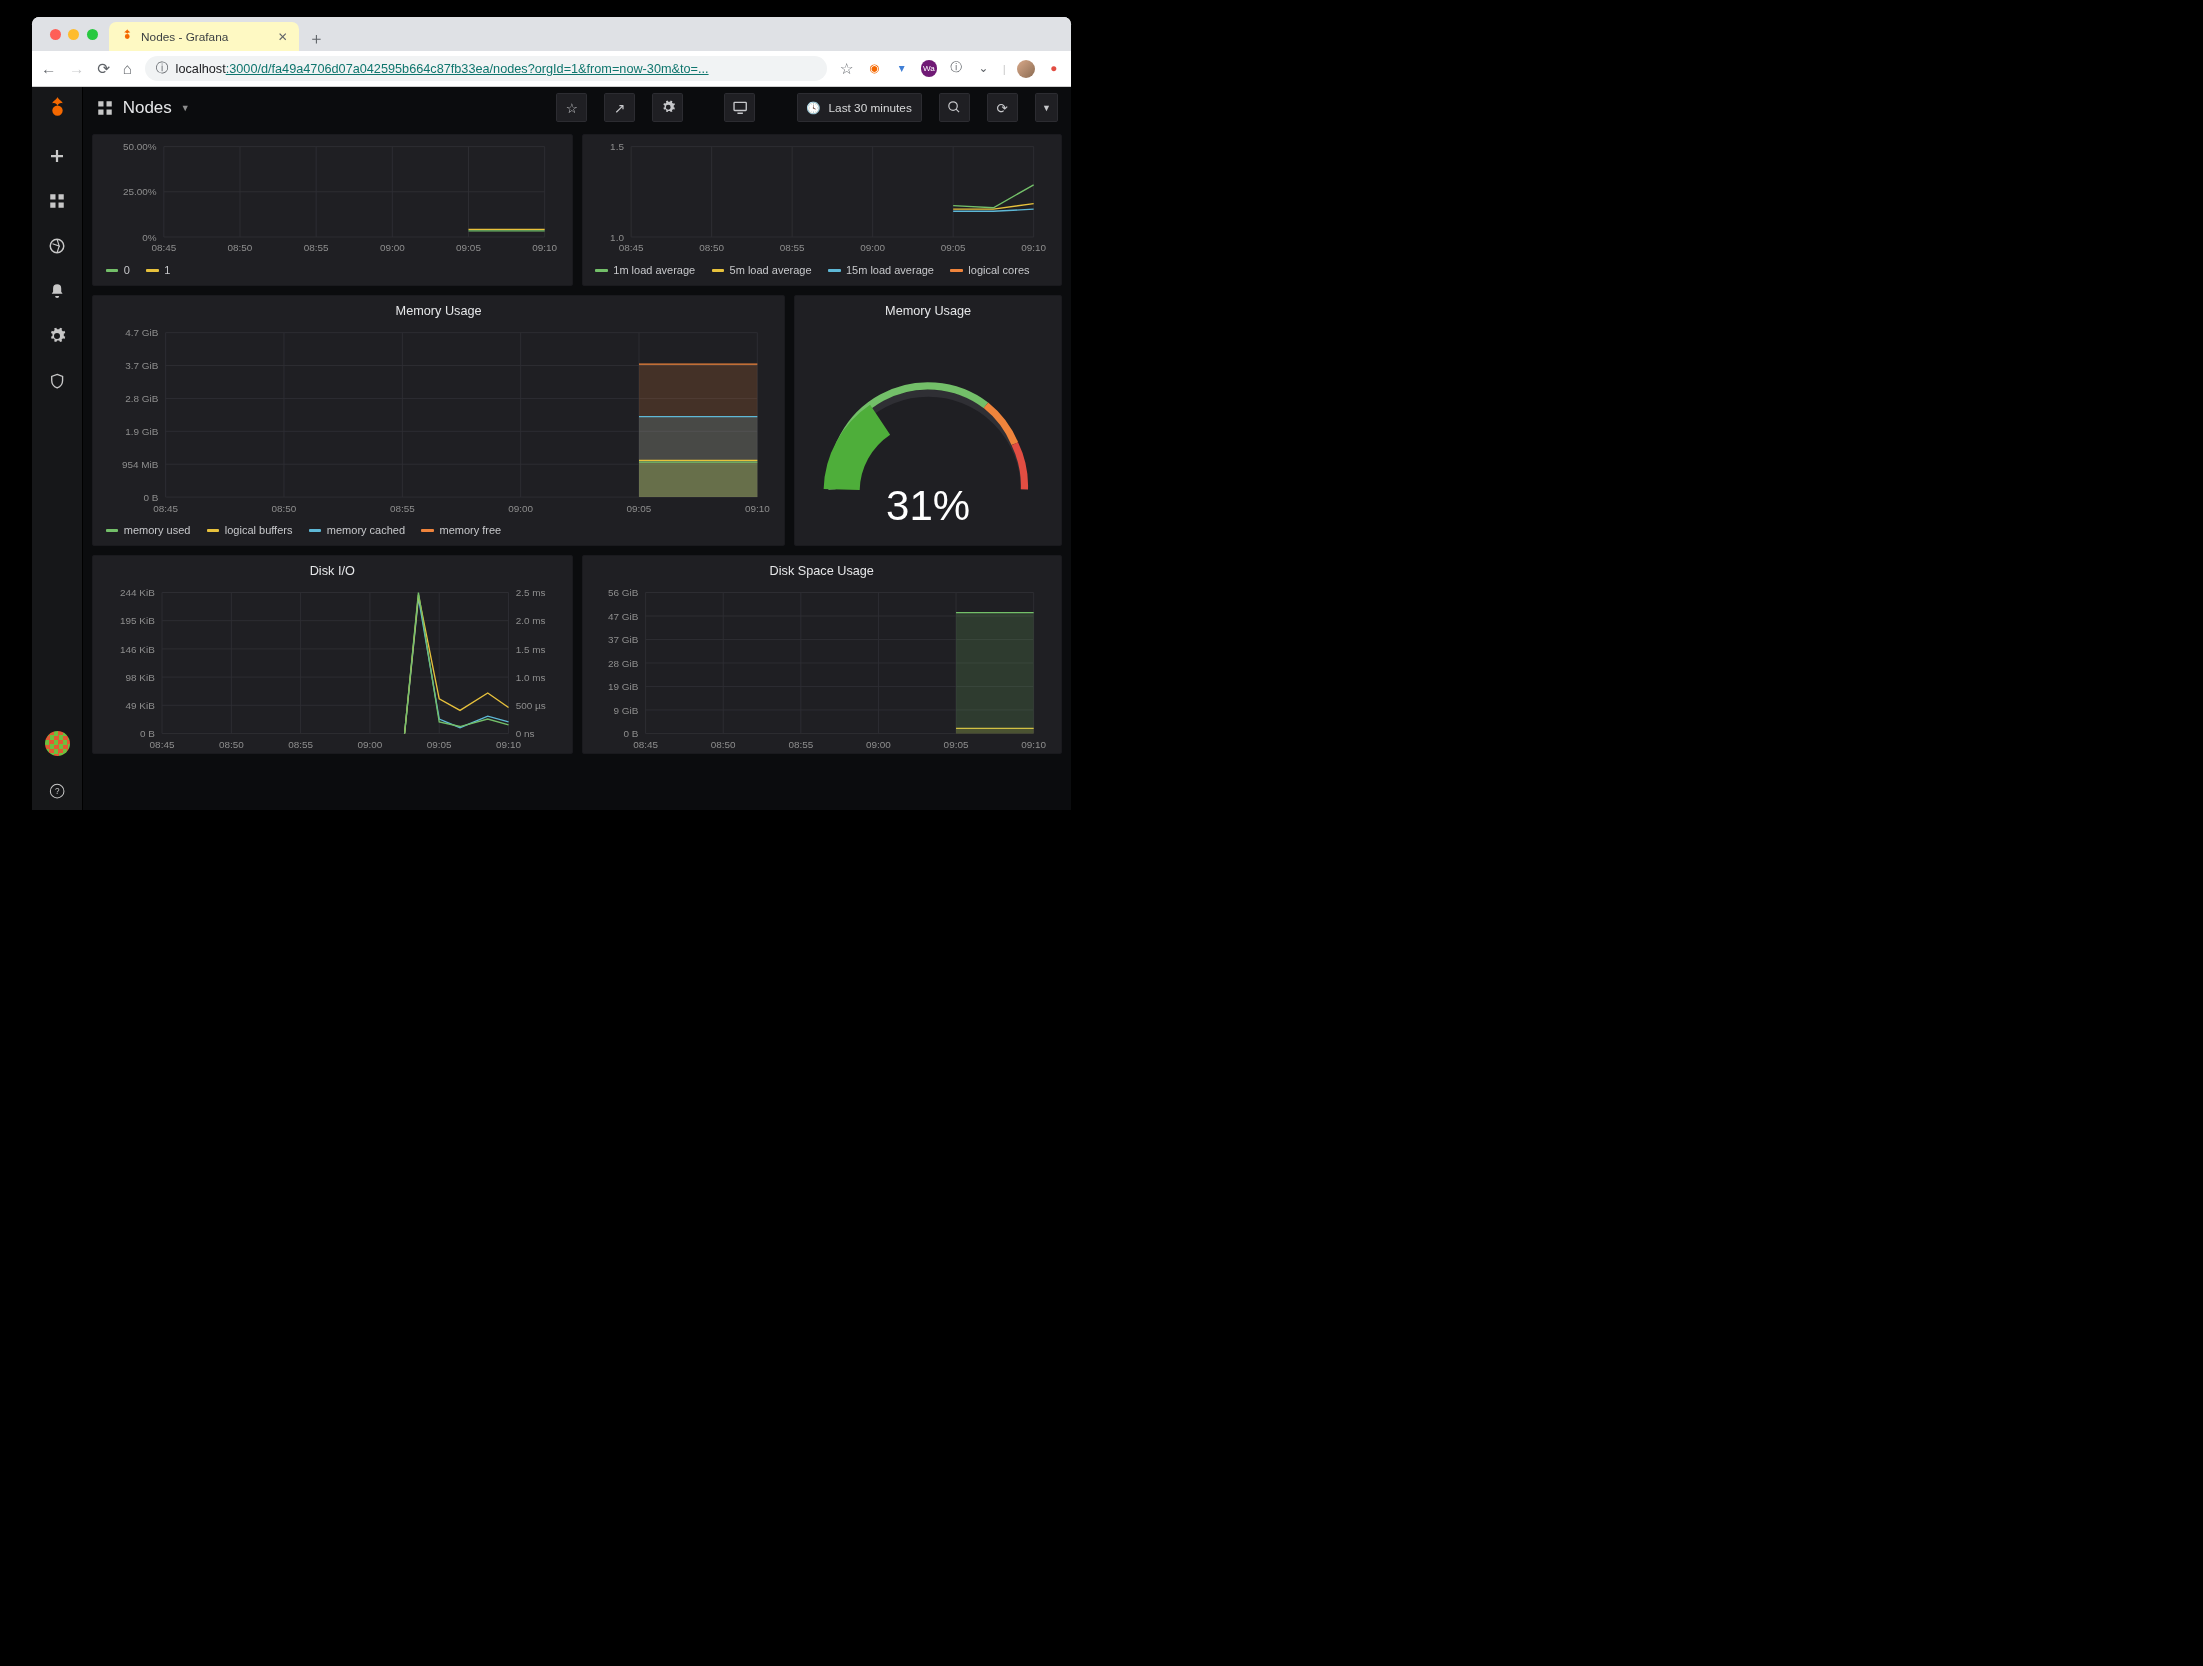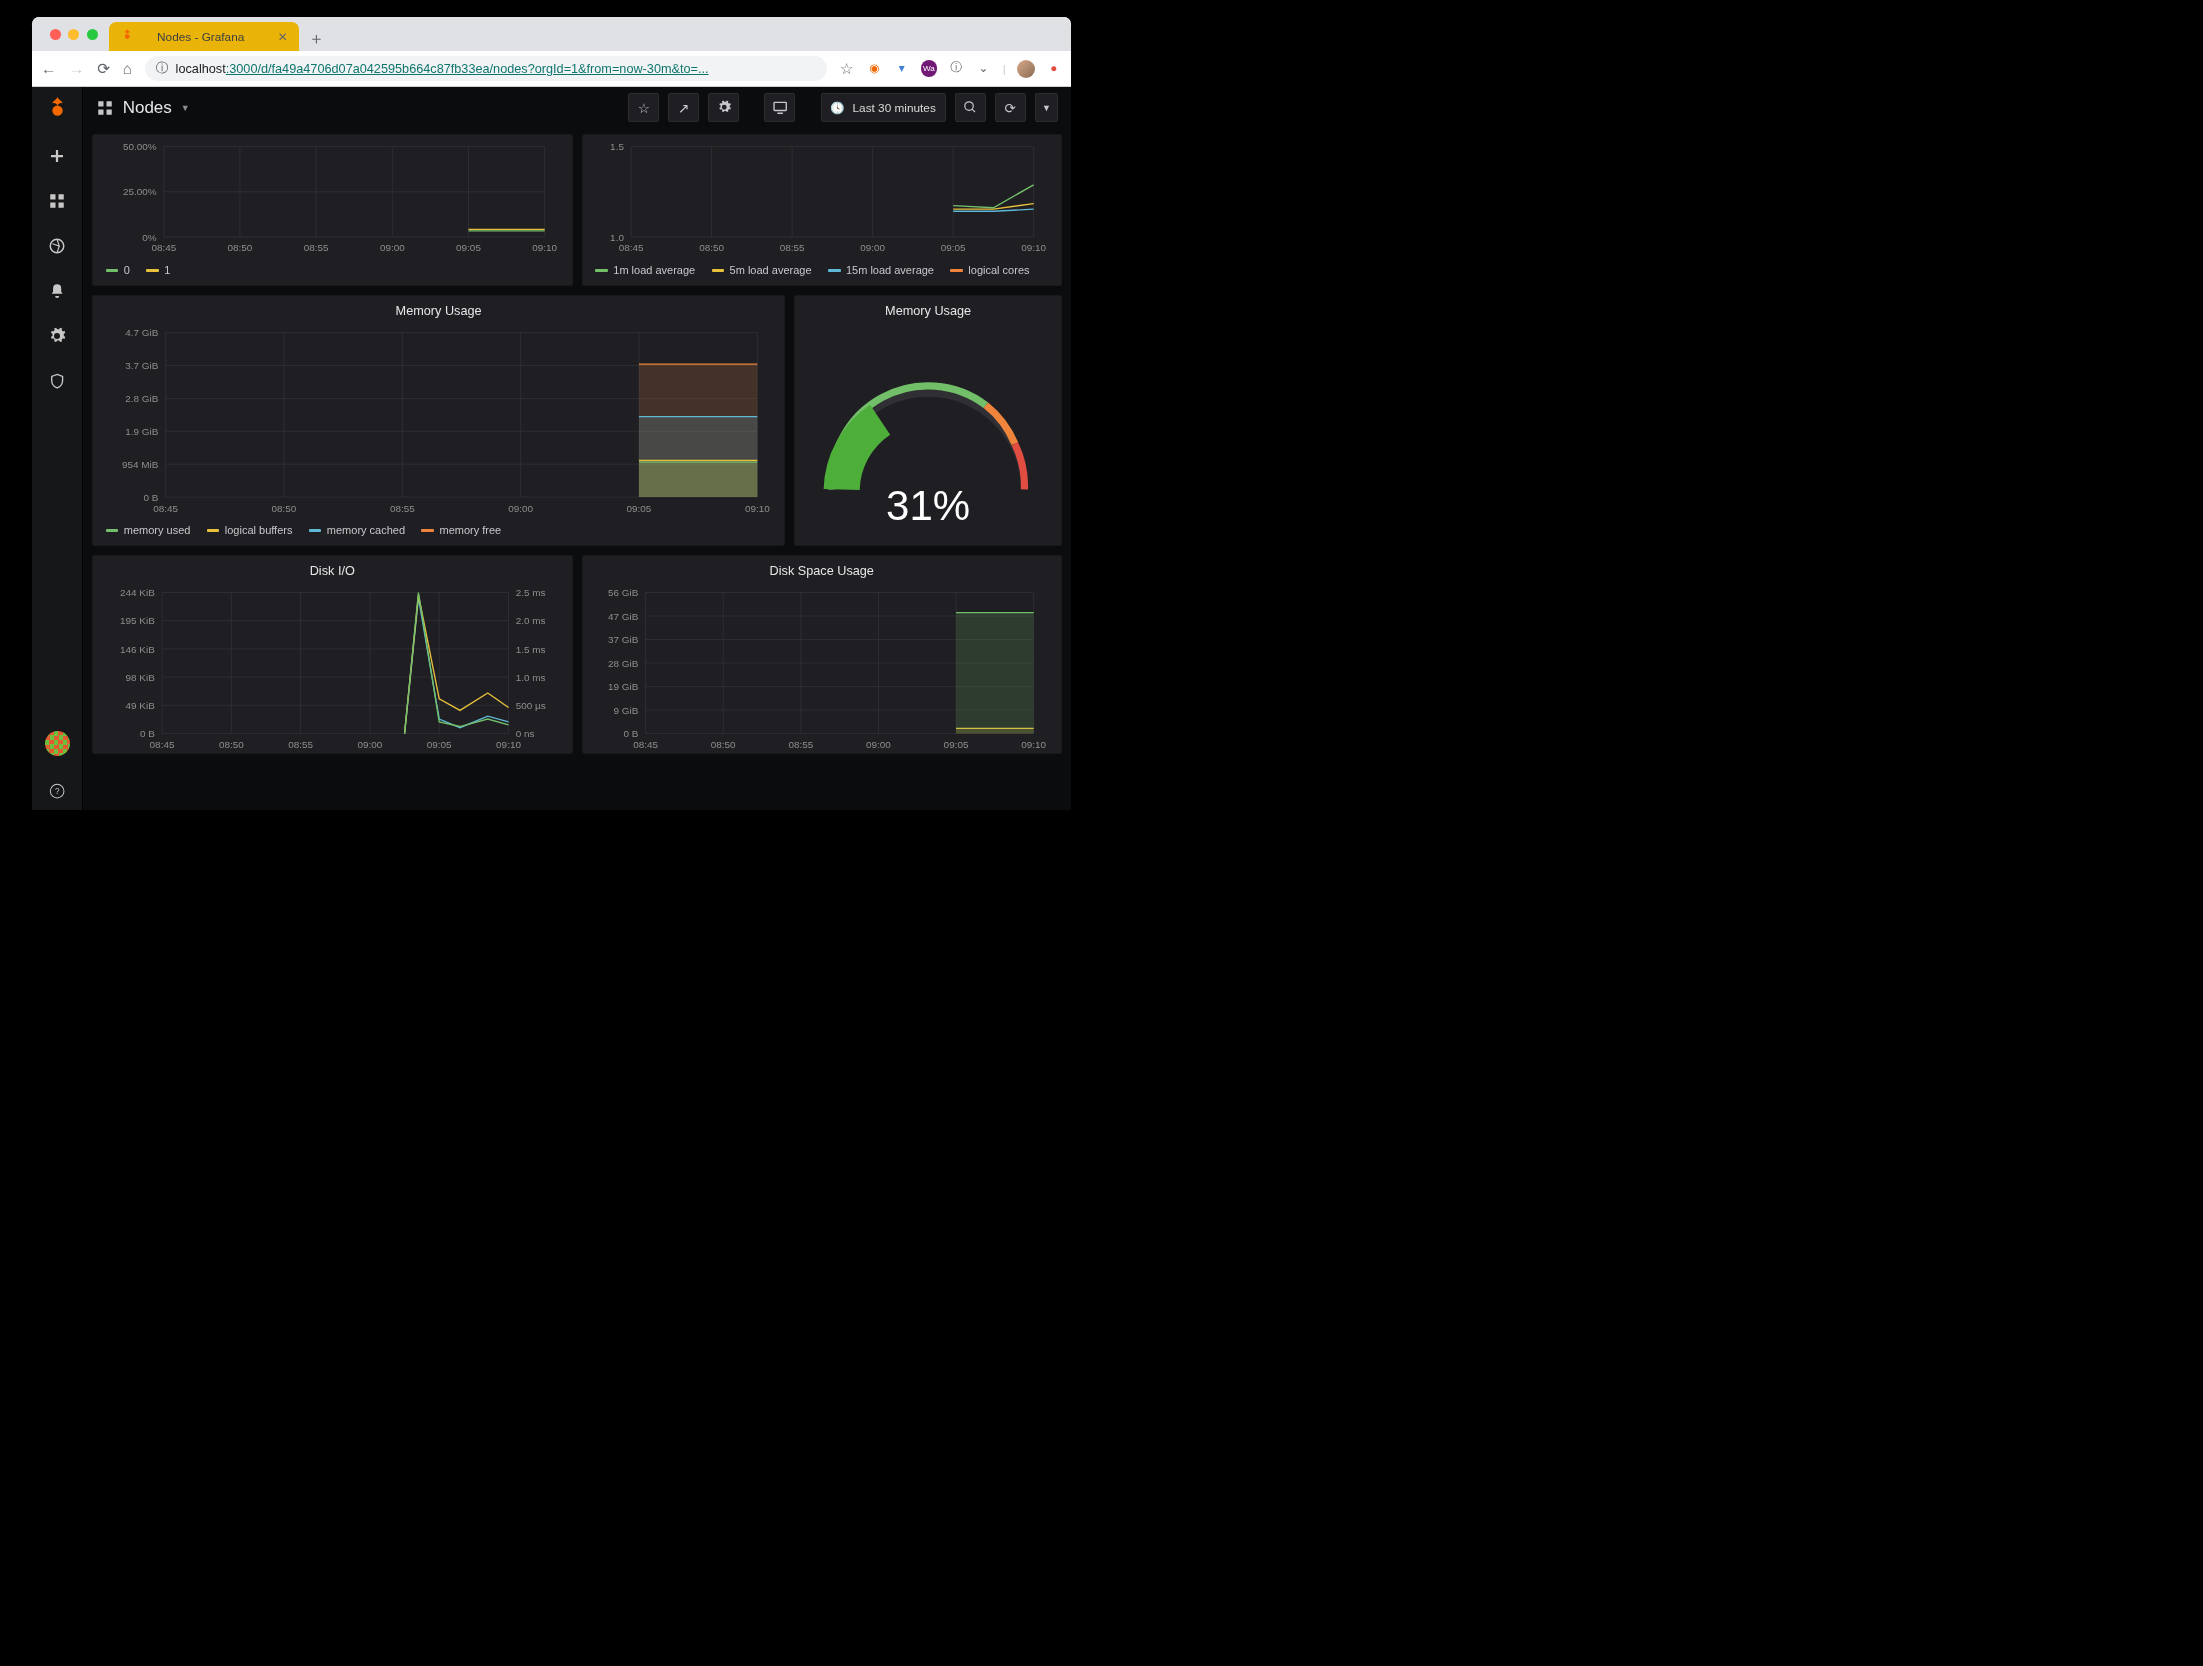--- a/index.html
+++ b/index.html
@@ -29,27 +29,27 @@
     height:34px;
     background:#dfe1e5;
     display:flex;
     align-items:flex-end;
     padding:0 7.2px;
   }
   .traffic { display:flex; gap:7.2px; align-items:center; padding:0 11px; height:100%; }
   .traffic span { width:11px; height:11px; border-radius:50%; }
   .t-red{background:#ff5f57}.t-yel{background:#febc2e}.t-grn{background:#28c840}
   .tab {
-    background:#eab308;
+    background:#fef9c3;
     height:29px;
     border-radius:7.2px 7.2px 0 0;
     display:flex; align-items:center;
     padding:0 11px;
     min-width:190px;
-    gap:23px;
+    gap:7px;
     font-size:11.8px;
     color:#3c4043;
   }
   .tab .favicon { color:#f46800; font-size:12.7px; }
   .tab .close { color:#5f6368; font-size:11.8px; margin-left:auto; cursor:default;}
   .newtab { width:25px; height:25px; display:flex; align-items:center; justify-content:center; color:#5f6368; font-size:16.3px; margin-left:5.4px;}
   .addrbar {
     height:36px;
     background:#fff;
     border-bottom:0.9px solid #d0d0d0;
@@ -117,21 +117,21 @@
     flex:1;
     display:flex;
     flex-direction:column;
     overflow:hidden;
   }
   .topbar {
     height:42px;
     display:flex;
     align-items:center;
     padding:0 12.7px;
-    gap:9px;
+    gap:17px;
     border-bottom:0.9px solid #0b0c0e;
   }
   .dash-title {
     display:flex; align-items:center; gap:9px;
     font-size:17px; color:#e5e6e8;
   }
   .dash-title .caret { font-size:9px; color:#8e8e8e; }
   .topbar .grow { flex:1; }
   .tb-btn {
     width:31px; height:29px;

